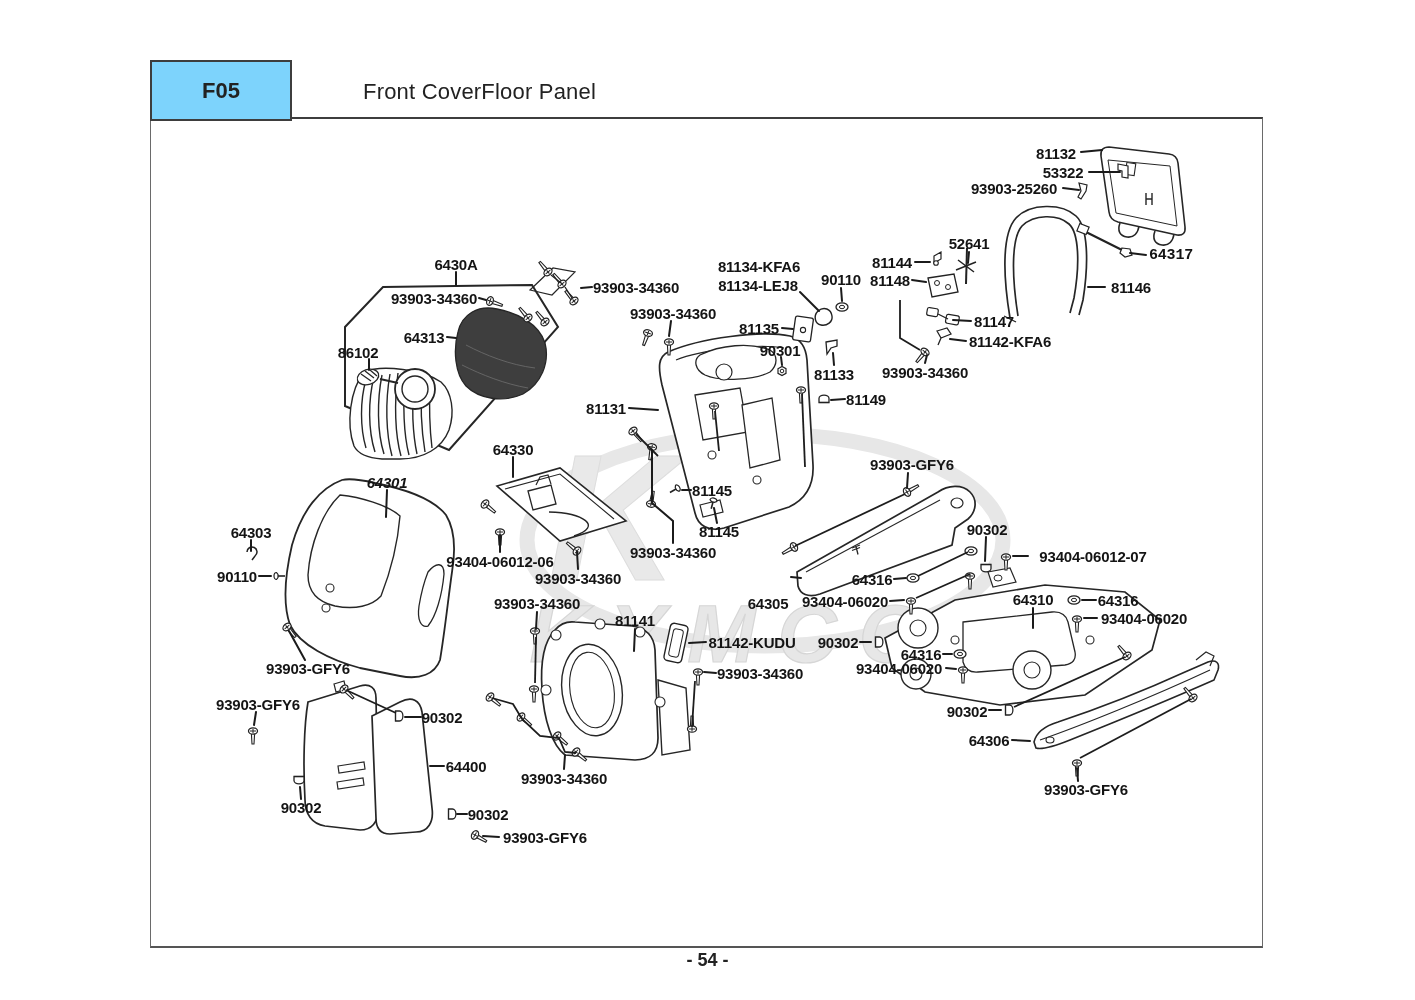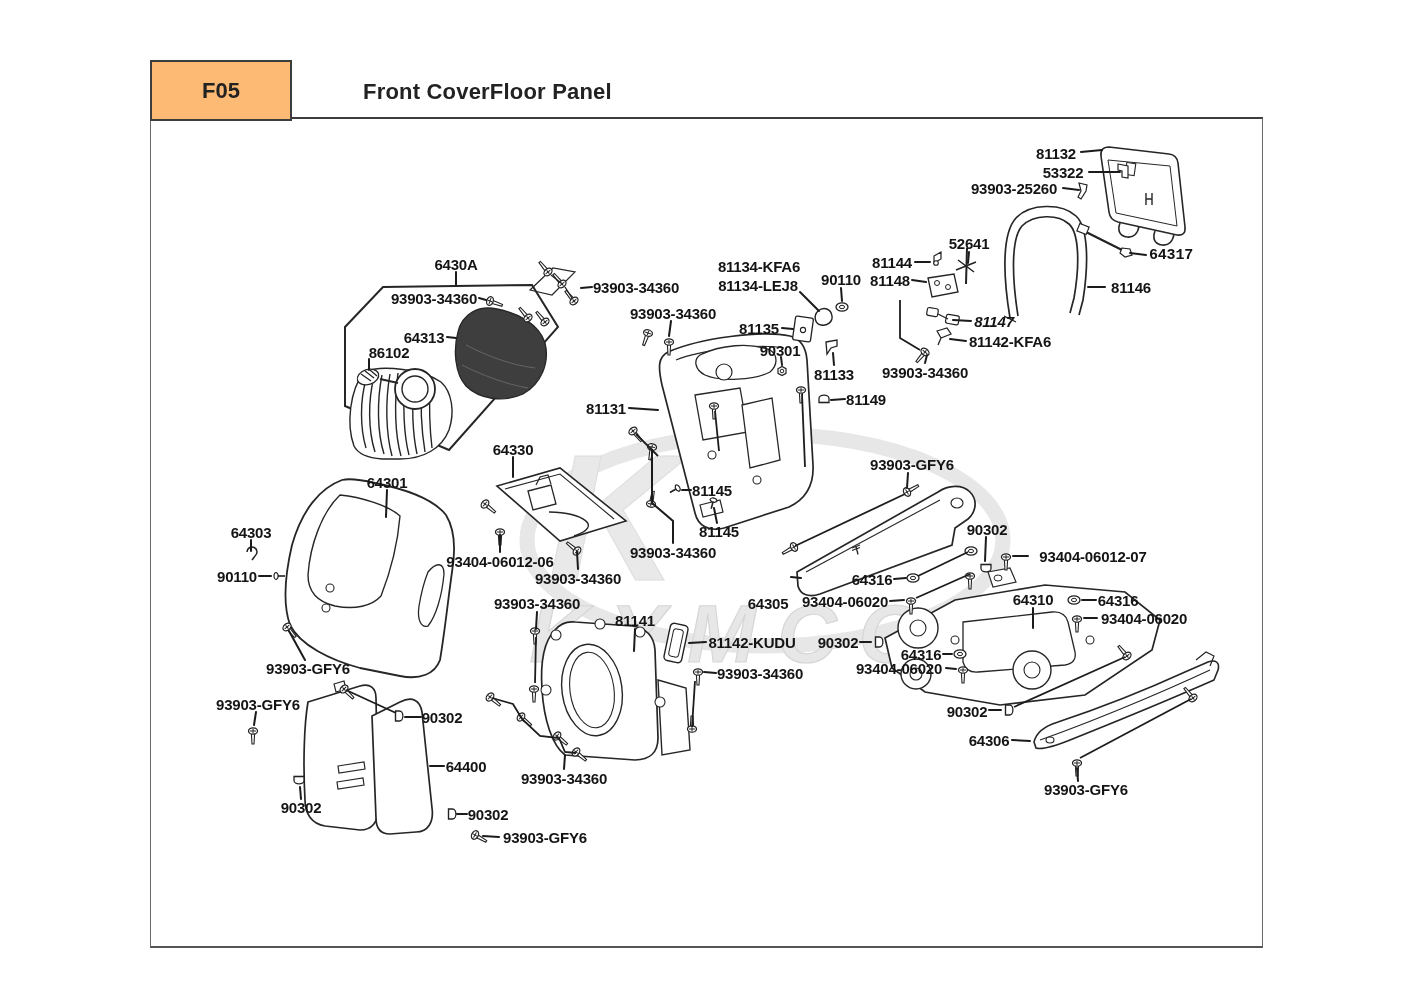--- a/index.html
+++ b/index.html
@@ -1,21 +1,21 @@
 <!DOCTYPE html>
 <html><head>
 <meta charset="utf-8">
 <style>
   html,body{margin:0;padding:0;background:#fff;}
   .page{position:relative;width:1415px;height:1000px;background:#fff;overflow:hidden;
         font-family:"Liberation Sans",sans-serif;}
   .code-box{position:absolute;left:150px;top:60px;width:138px;height:57px;
-        border:2px solid #3d3d3d;background:#fdba74;display:flex;align-items:center;
+        border:2px solid #3d3d3d;background:#7dd3fc;display:flex;align-items:center;
         justify-content:center;font-size:22px;font-weight:bold;color:#222;z-index:5;}
-  .page-title{position:absolute;left:363px;top:79px;font-size:22px;font-weight:bold;
+  .page-title{position:absolute;left:363px;top:79px;font-size:22px;font-weight:normal;
         color:#222;letter-spacing:.2px;z-index:5;}
   .frame{position:absolute;left:150px;top:117px;width:1111px;height:827px;
         border:1.5px solid #6a6a6a;border-top:2px solid #3d3d3d;border-bottom:2px solid #555;
         background:transparent;z-index:1;}
   .page-number{position:absolute;left:0;top:950px;width:1415px;text-align:center;
         font-size:18px;font-weight:bold;color:#222;z-index:5;}
   svg.diagram{position:absolute;left:0;top:0;z-index:2;}
   .labels-layer{position:absolute;left:0;top:0;width:1363px;height:1000px;z-index:4;pointer-events:none;}
   .part-label{position:absolute;transform:translate(-50%,-50%);white-space:nowrap;
         font-size:15px;font-weight:bold;color:#141414;letter-spacing:-0.2px;}
@@ -368,36 +368,36 @@
   <div class="labels-layer">
       <div class="part-label" style="left: 1056px; top: 153px;">81132</div>
       <div class="part-label" style="left: 1063px; top: 172px;">53322</div>
       <div class="part-label" style="left: 1014px; top: 188px;">93903-25260</div>
       <div class="part-label" style="left: 969px; top: 243px;">52641</div>
       <div class="part-label" style="left: 1171px; top: 255px; font-family: Liberation Mono, monospace;">64317</div>
       <div class="part-label" style="left: 1131px; top: 287px;">81146</div>
       <div class="part-label" style="left: 892px; top: 262px;">81144</div>
       <div class="part-label" style="left: 841px; top: 279px;">90110</div>
       <div class="part-label" style="left: 890px; top: 280px;">81148</div>
-      <div class="part-label" style="left: 994px; top: 321px; font-style: italic;">81147</div>
+      <div class="part-label" style="left: 994px; top: 321px;">81147</div>
       <div class="part-label" style="left: 1010px; top: 341px;">81142-KFA6</div>
       <div class="part-label" style="left: 925px; top: 372px;">93903-34360</div>
       <div class="part-label" style="left: 834px; top: 374px;">81133</div>
       <div class="part-label" style="left: 866px; top: 399px;">81149</div>
       <div class="part-label" style="left: 759px; top: 266px;">81134-KFA6</div>
       <div class="part-label" style="left: 758px; top: 285px;">81134-LEJ8</div>
       <div class="part-label" style="left: 636px; top: 287px;">93903-34360</div>
       <div class="part-label" style="left: 673px; top: 313px;">93903-34360</div>
       <div class="part-label" style="left: 759px; top: 328px;">81135</div>
       <div class="part-label" style="left: 780px; top: 350px;">90301</div>
       <div class="part-label" style="left: 606px; top: 408px;">81131</div>
       <div class="part-label" style="left: 456px; top: 264px;">6430A</div>
       <div class="part-label" style="left: 434px; top: 298px;">93903-34360</div>
       <div class="part-label" style="left: 424px; top: 337px;">64313</div>
-      <div class="part-label" style="left: 389px; top: 352px; text-align: right;">86102</div>
+      <div class="part-label" style="left: 358px; top: 352px; text-align: right;">86102</div>
       <div class="part-label" style="left: 513px; top: 449px;">64330</div>
       <div class="part-label" style="left: 712px; top: 490px;">81145</div>
       <div class="part-label" style="left: 719px; top: 531px;">81145</div>
       <div class="part-label" style="left: 673px; top: 552px;">93903-34360</div>
       <div class="part-label" style="left: 500px; top: 561px;">93404-06012-06</div>
       <div class="part-label" style="left: 578px; top: 578px;">93903-34360</div>
       <div class="part-label" style="left: 537px; top: 603px;">93903-34360</div>
       <div class="part-label" style="left: 635px; top: 620px;">81141</div>
       <div class="part-label" style="left: 752px; top: 642px;">81142-KUDU</div>
       <div class="part-label" style="left: 760px; top: 673px;">93903-34360</div>
@@ -409,26 +409,27 @@
       <div class="part-label" style="left: 1093px; top: 556px;">93404-06012-07</div>
       <div class="part-label" style="left: 1033px; top: 599px;">64310</div>
       <div class="part-label" style="left: 1118px; top: 600px;">64316</div>
       <div class="part-label" style="left: 1144px; top: 618px;">93404-06020</div>
       <div class="part-label" style="left: 838px; top: 642px;">90302</div>
       <div class="part-label" style="left: 921px; top: 654px;">64316</div>
       <div class="part-label" style="left: 899px; top: 668px;">93404-06020</div>
       <div class="part-label" style="left: 967px; top: 711px;">90302</div>
       <div class="part-label" style="left: 989px; top: 740px;">64306</div>
       <div class="part-label" style="left: 1086px; top: 789px;">93903-GFY6</div>
-      <div class="part-label" style="left: 387px; top: 482px;">64301</div>
+      <div class="part-label" style="left: 387px; top: 482px; font-style: italic;">64301</div>
       <div class="part-label" style="left: 251px; top: 532px;">64303</div>
       <div class="part-label" style="left: 237px; top: 576px;">90110</div>
       <div class="part-label" style="left: 308px; top: 668px;">93903-GFY6</div>
       <div class="part-label" style="left: 258px; top: 704px;">93903-GFY6</div>
       <div class="part-label" style="left: 442px; top: 717px;">90302</div>
       <div class="part-label" style="left: 466px; top: 766px;">64400</div>
       <div class="part-label" style="left: 301px; top: 807px;">90302</div>
       <div class="part-label" style="left: 488px; top: 814px;">90302</div>
       <div class="part-label" style="left: 545px; top: 837px;">93903-GFY6</div>
       <div class="part-label" style="left: 564px; top: 778px;">93903-34360</div>
     </div>
 
+  <div class="page-number">- 54 -</div>
 </div>
 
 </body></html>

